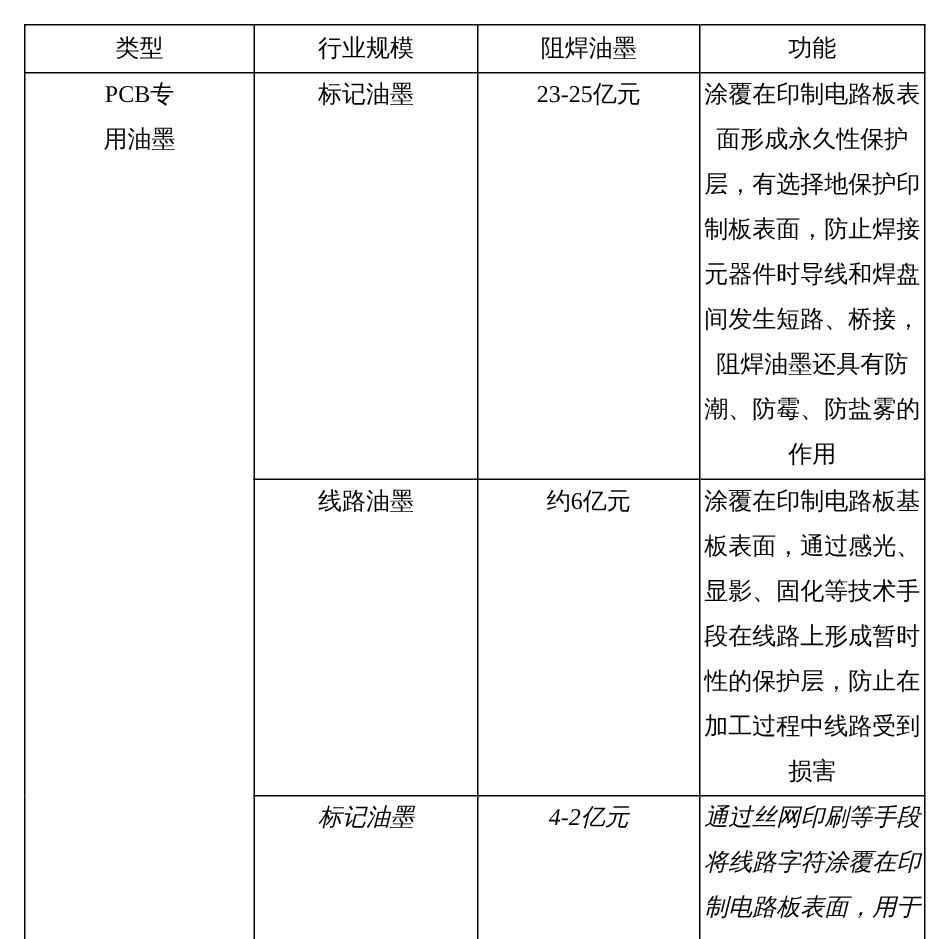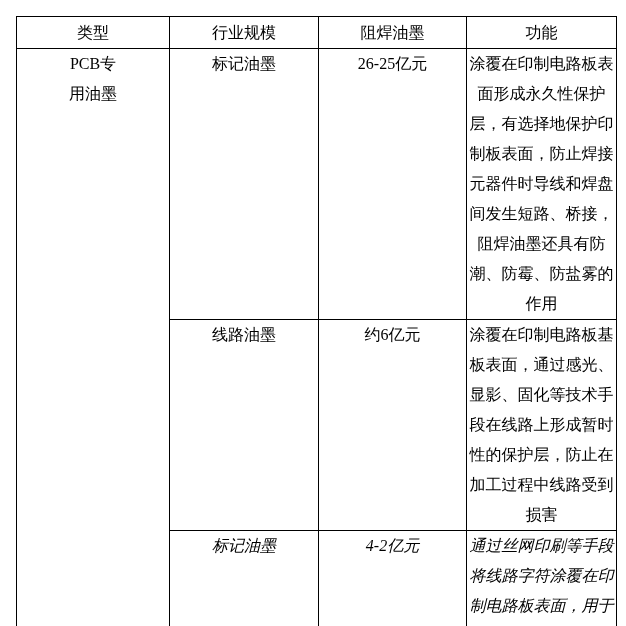--- a/index.html
+++ b/index.html
@@ -66,21 +66,21 @@
       <tr>
         <th>类型</th>
         <th>行业规模</th>
         <th>阻焊油墨</th>
         <th>功能</th>
       </tr>
       <tr class="r1">
         <td class="type-cell" rowspan="3">PCB专
 用油墨</td>
         <td>标记油墨</td>
-        <td>26-25亿元</td>
+        <td>23-25亿元</td>
         <td class="fn-cell">涂覆在印制电路板表面形成永久性保护层，有选择地保护印制板表面，防止焊接元器件时导线和焊盘间发生短路、桥接，阻焊油墨还具有防潮、防霉、防盐雾的作用</td>
       </tr>
       <tr class="r2">
         <td>线路油墨</td>
         <td>约6亿元</td>
         <td class="fn-cell">涂覆在印制电路板基板表面，通过感光、显影、固化等技术手段在线路上形成暂时性的保护层，防止在加工过程中线路受到损害</td>
       </tr>
       <tr class="r3">
         <td>标记油墨</td>
         <td>4-2亿元</td>

